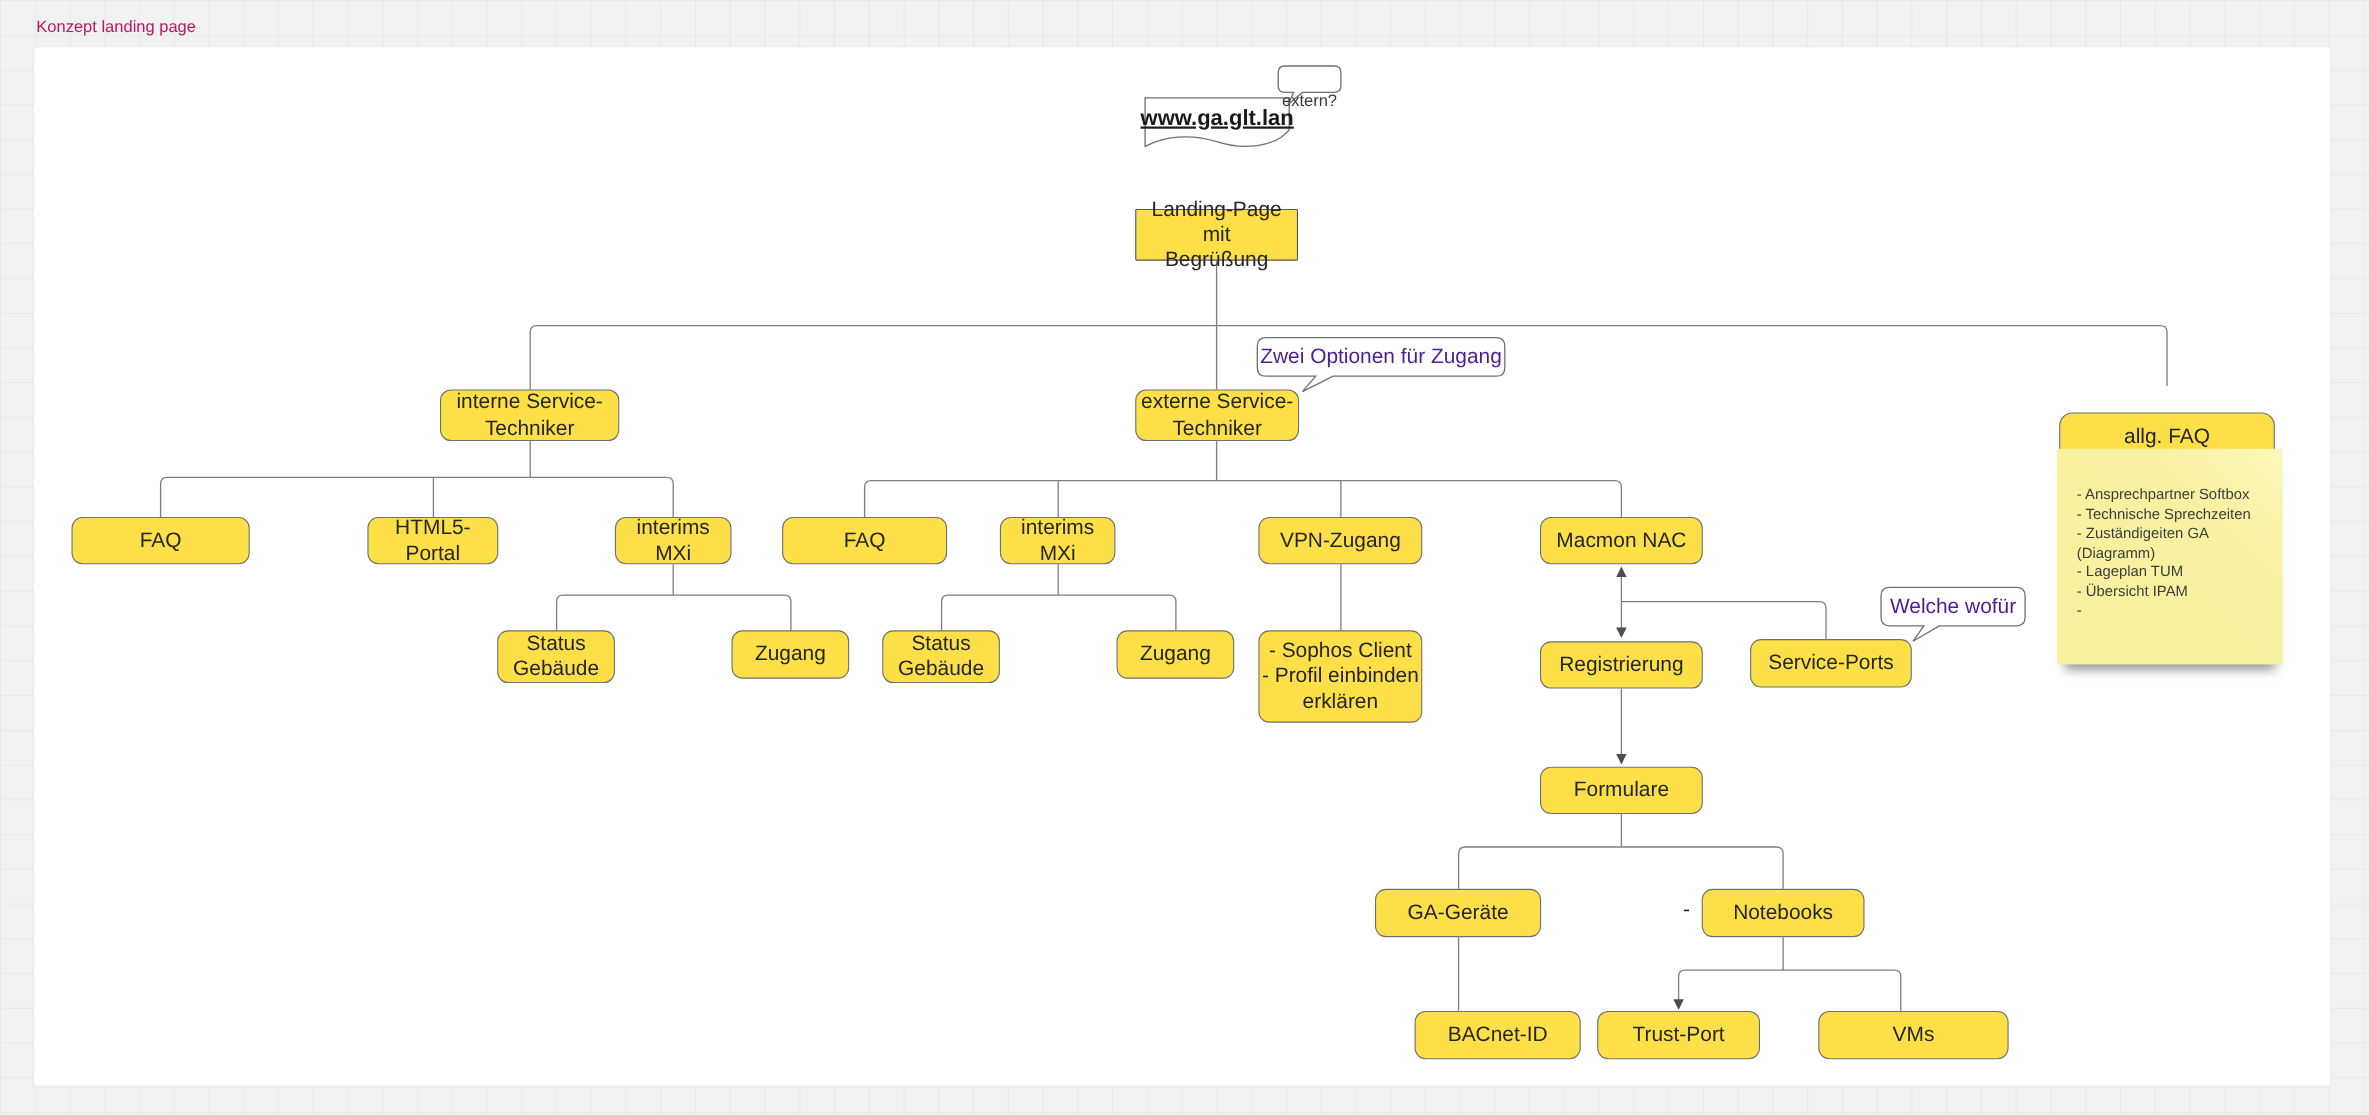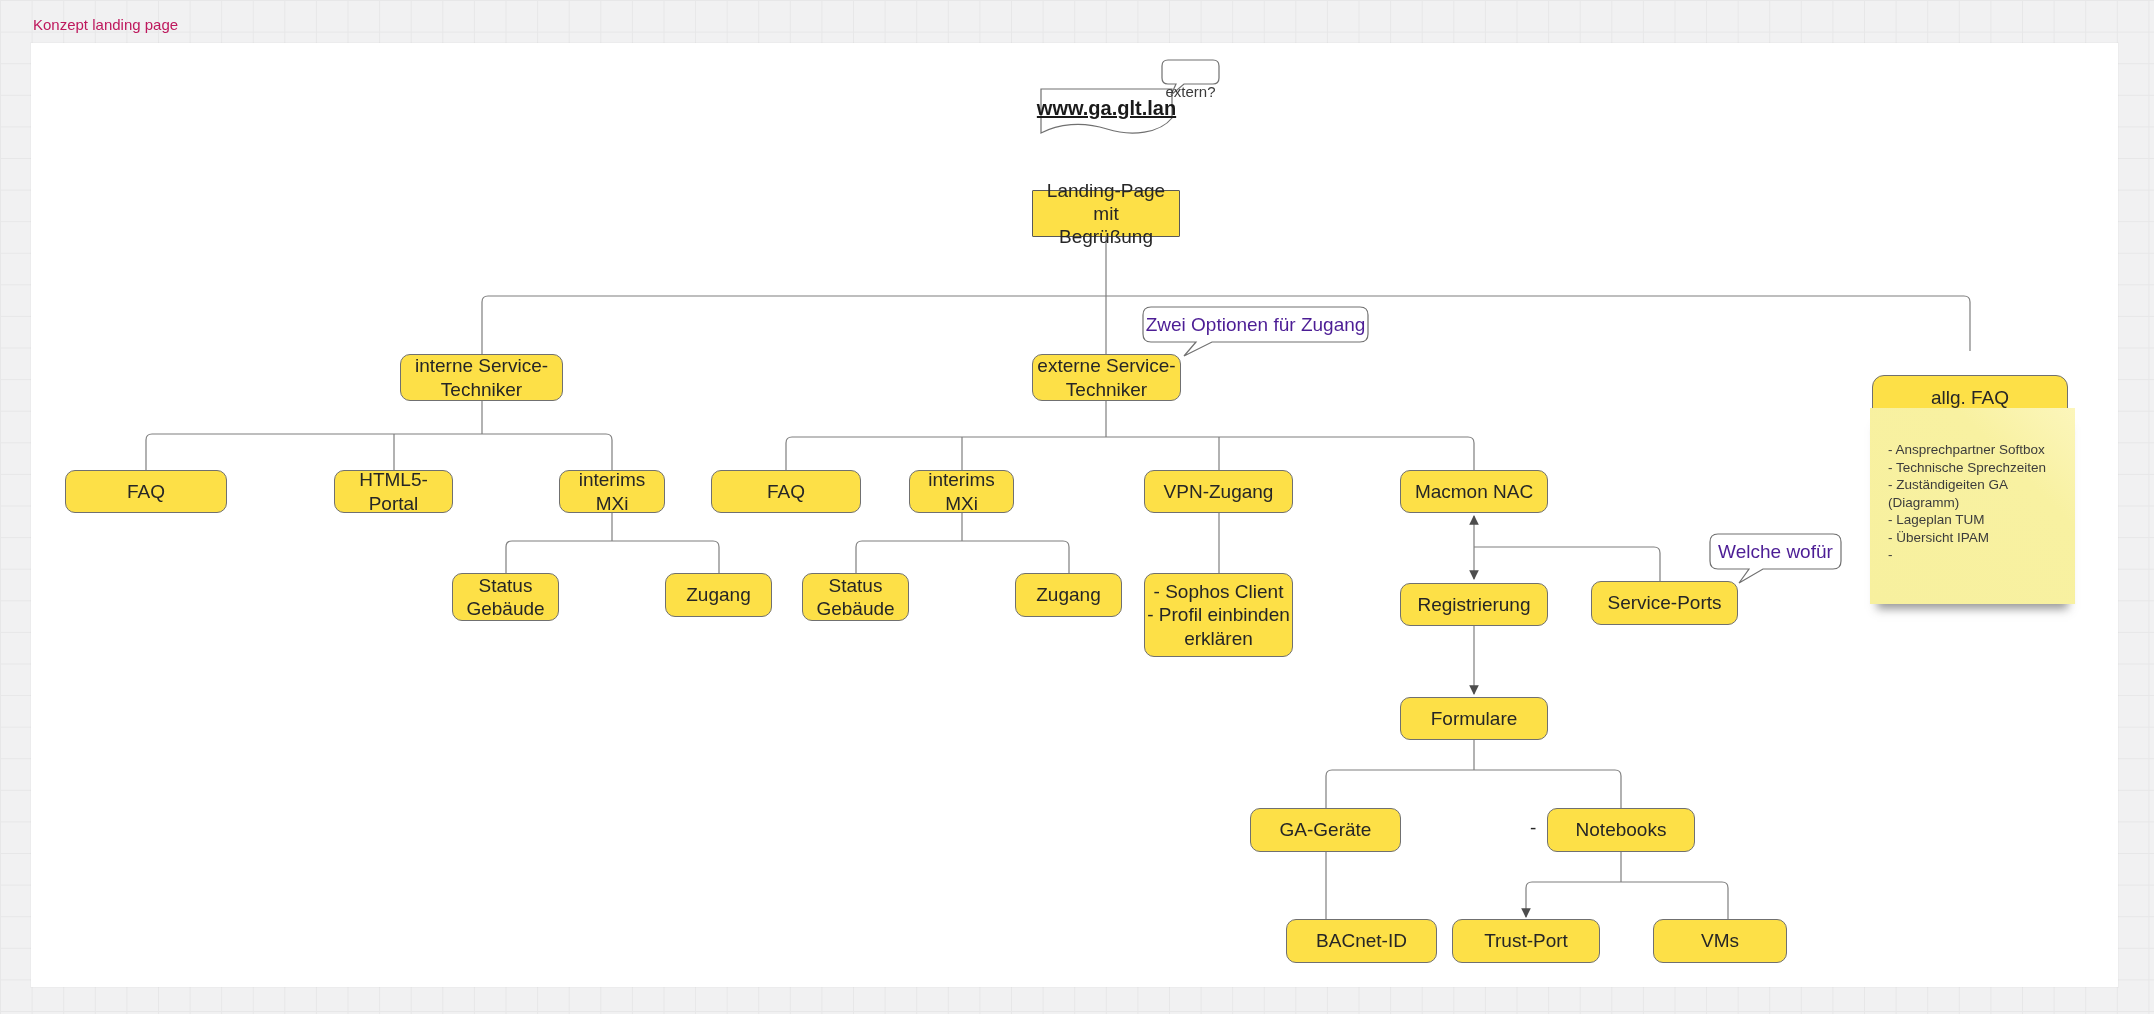--- a/index.html
+++ b/index.html
@@ -128,21 +128,21 @@
 - Profil einbinden
 erklären</div>
 <div class="node" style="left:1400px;top:470px;width:148px;height:43px;">Macmon NAC</div>
 <div class="node" style="left:1400px;top:583px;width:148px;height:43px;">Registrierung</div>
 <div class="node" style="left:1591px;top:581px;width:147px;height:44px;">Service-Ports</div>
 <div class="node" style="left:1400px;top:697px;width:148px;height:43px;">Formulare</div>
 <div class="node" style="left:1250px;top:808px;width:151px;height:44px;">GA-Geräte</div>
 <div class="node" style="left:1547px;top:808px;width:148px;height:44px;">Notebooks</div>
 <div class="node" style="left:1250px;top:919px;width:151px;height:44px;margin-left:36px;">BACnet-ID</div>
 <div class="node" style="left:1452px;top:919px;width:148px;height:44px;">Trust-Port</div>
-<div class="node" style="left:1653px;top:919px;width:134px;height:44px;">VMs</div>
+<div class="node" style="left:1653px;top:919px;width:173px;height:44px;">VMs</div>
 
 <div class="doc-label" style="left:1041px;top:89px;width:131px;height:38px;">www.ga.glt.lan</div>
 <div class="ctext tiny" style="left:1162px;top:60px;width:57px;height:24px;">extern?</div>
 <div class="ctext" style="left:1143px;top:307px;width:225px;height:35px;">Zwei Optionen für Zugang</div>
 <div class="ctext" style="left:1710px;top:534px;width:131px;height:35px;">Welche wofür</div>
 <div class="stray">-</div>
 
 <div class="sticky" id="sticky-note">
     <div class="sticky-line">- Ansprechpartner Softbox</div>
     <div class="sticky-line">- Technische Sprechzeiten</div>

